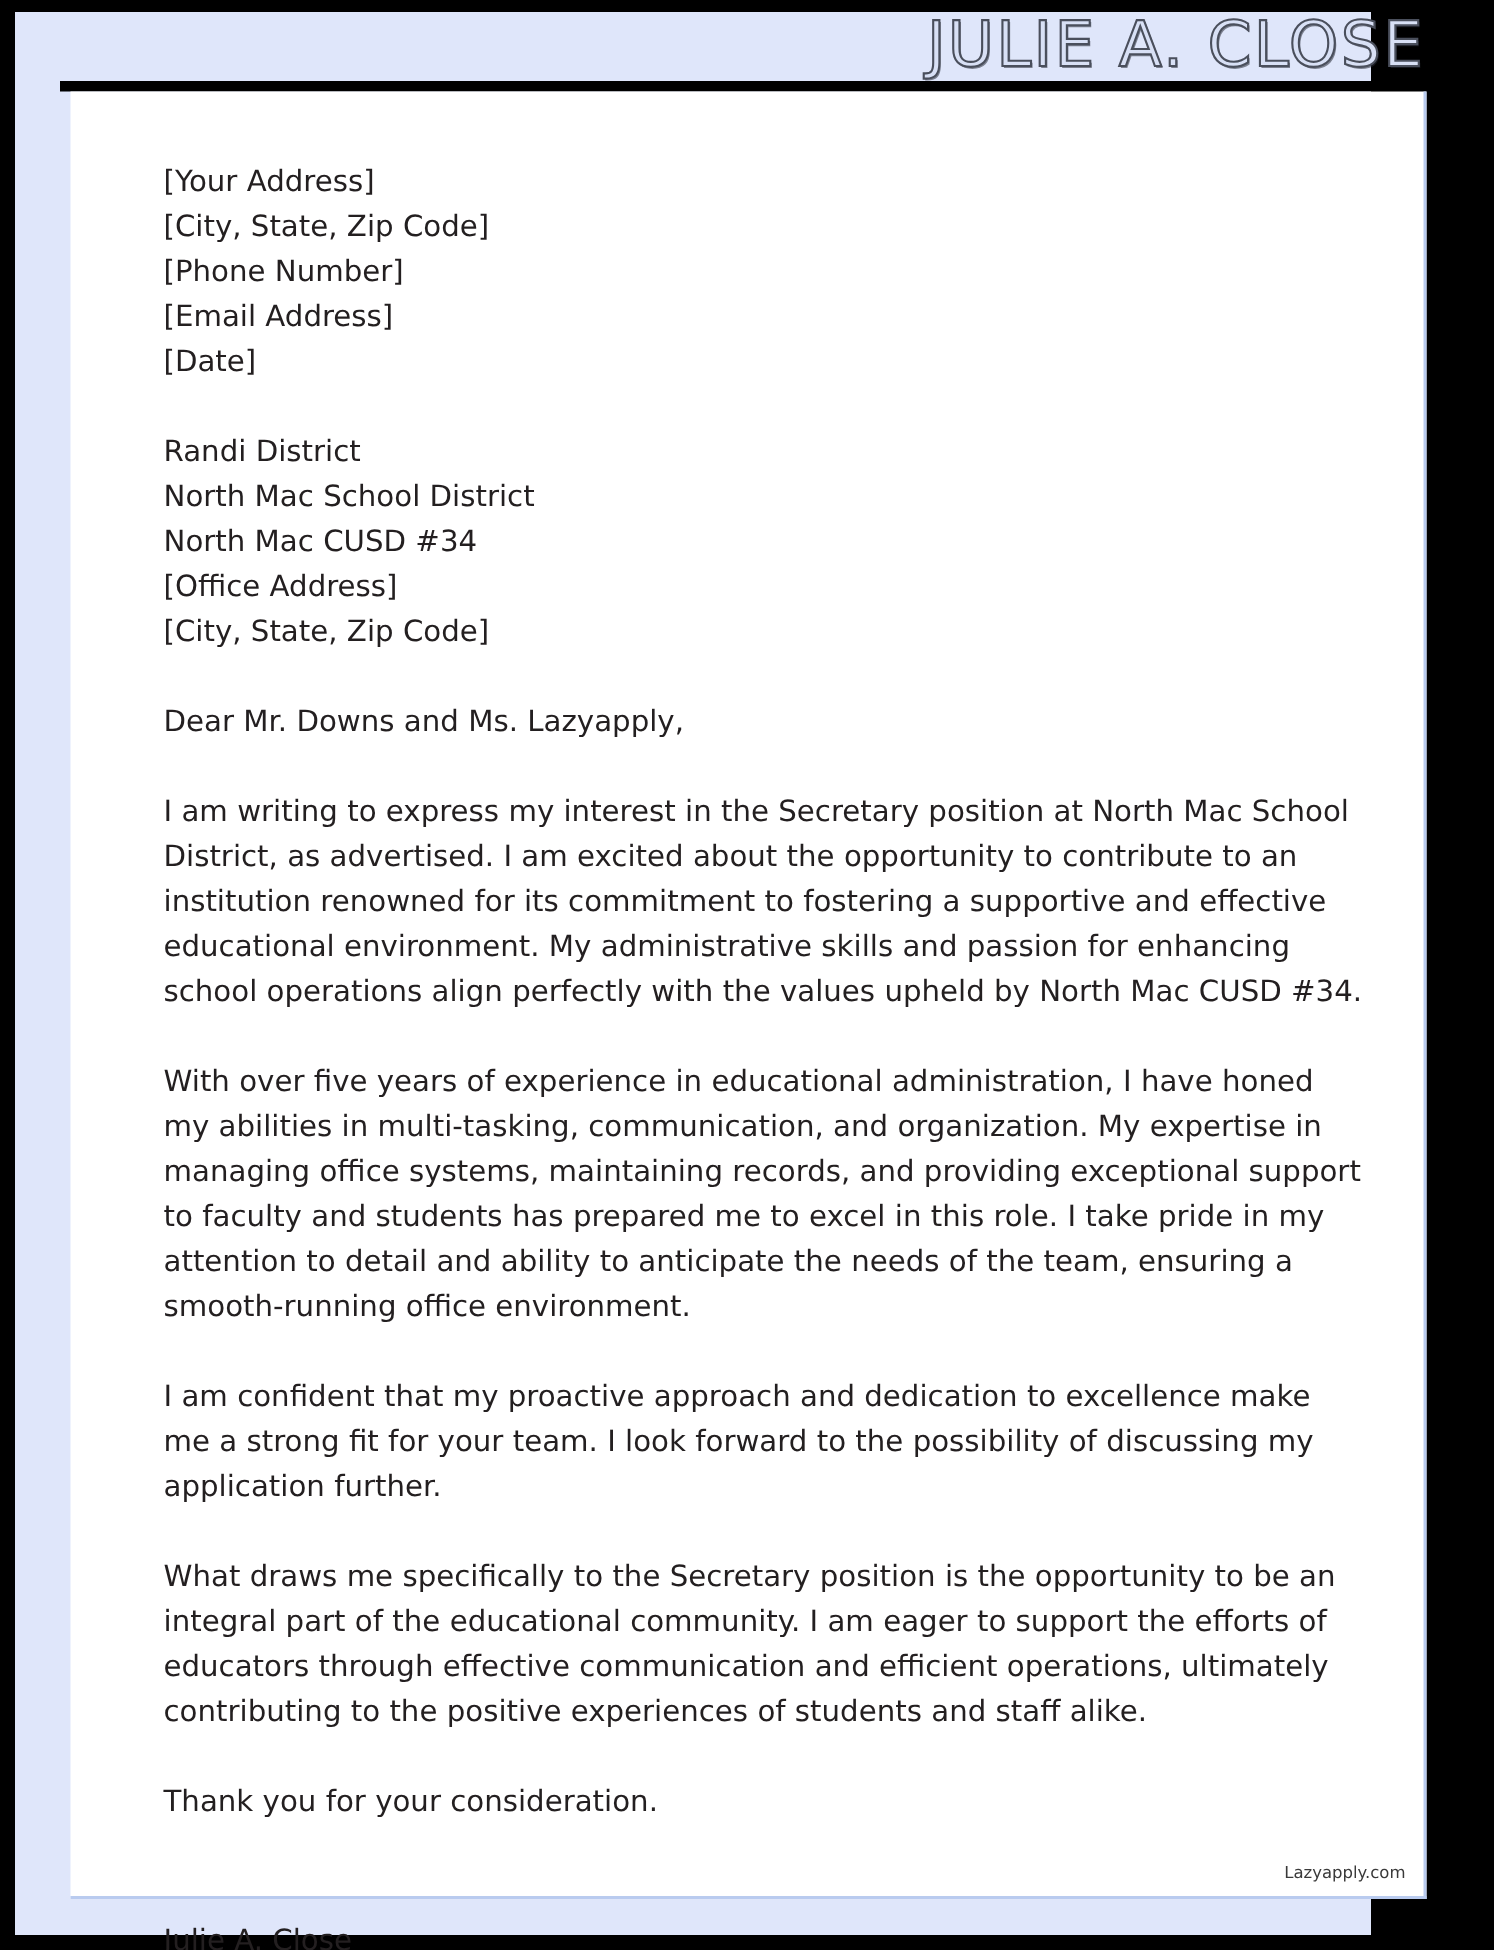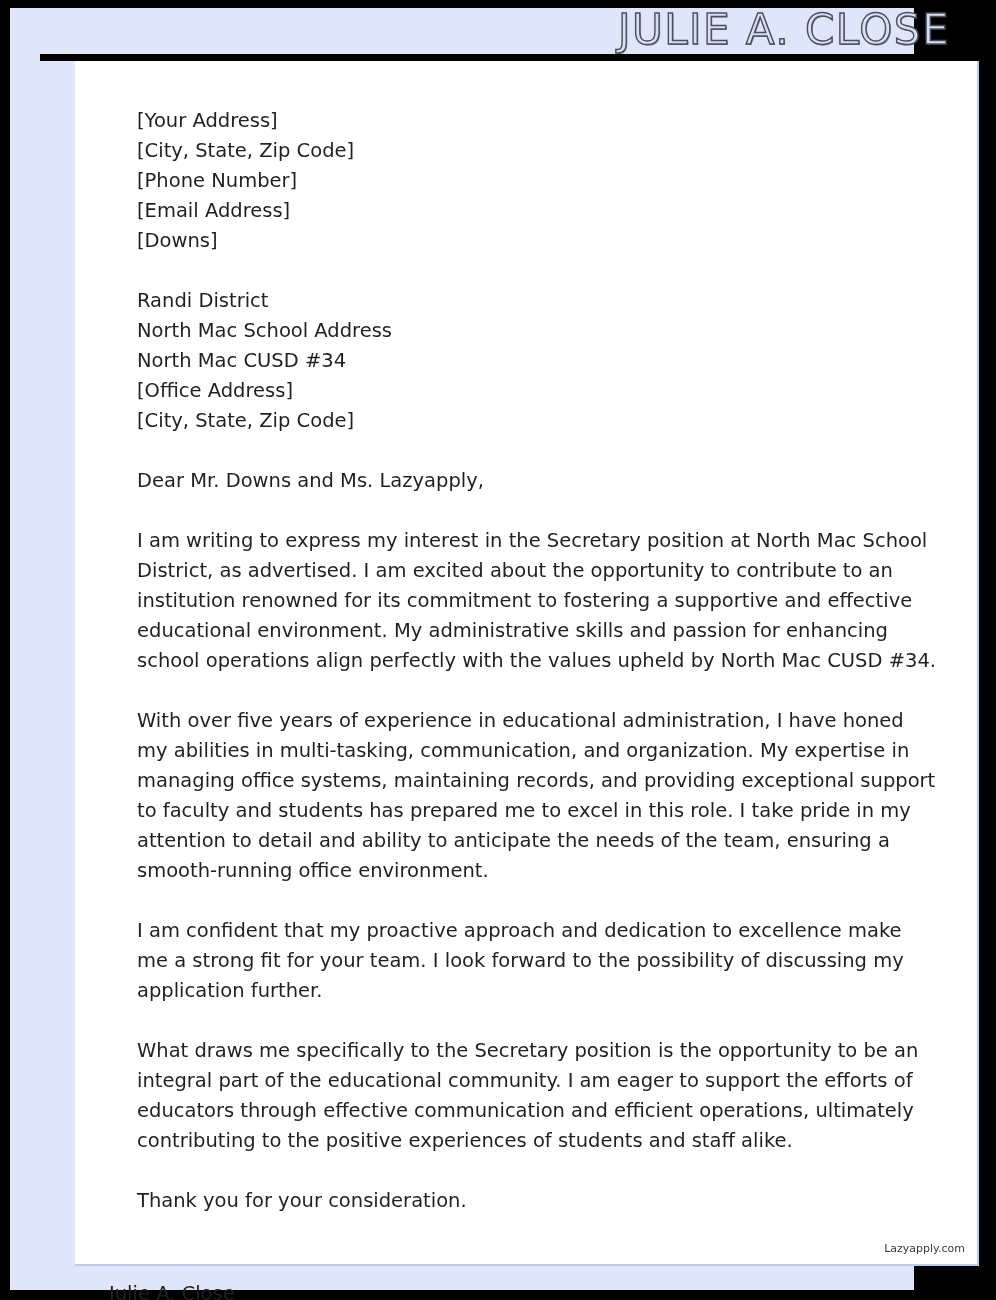--- a/index.html
+++ b/index.html
@@ -74,21 +74,20 @@
     position: absolute;
     left: 37px;
     top: 53px;
     width: 904px;
     height: 1205px;
     background: #ffffff;
     border-right: 2px solid #b9cbef;
     border-bottom: 2px solid #b9cbef;
     box-sizing: border-box;
     overflow: hidden;
-    margin-left: 28px;
   }
 
   .letter {
     position: absolute;
     left: 62px;
     top: 45px;
     width: 800px;
     color: #231f20;
     font-size: 19.5px;
     line-height: 30px;
@@ -140,26 +139,26 @@
     <div class="header-rule"></div>
 
     <div class="page">
       <div class="letter">
 
         <div class="block">
           <div class="line">[Your Address]</div>
           <div class="line">[City, State, Zip Code]</div>
           <div class="line">[Phone Number]</div>
           <div class="line">[Email Address]</div>
-          <div class="line">[Downs]</div>
+          <div class="line">[Date]</div>
         </div>
 
         <div class="block">
           <div class="line">Randi District</div>
-          <div class="line">North Mac School Address</div>
+          <div class="line">North Mac School District</div>
           <div class="line">North Mac CUSD #34</div>
           <div class="line">[Office Address]</div>
           <div class="line">[City, State, Zip Code]</div>
         </div>
 
         <div class="para">Dear Mr. Downs and Ms. Lazyapply,</div>
 
         <div class="para">I am writing to express my interest in the Secretary position at North Mac School District, as advertised. I am excited about the opportunity to contribute to an institution renowned for its commitment to fostering a supportive and effective educational environment. My administrative skills and passion for enhancing school operations align perfectly with the values upheld by North Mac CUSD #34.</div>
         <div class="para">With over five years of experience in educational administration, I have honed my abilities in multi-tasking, communication, and organization. My expertise in managing office systems, maintaining records, and providing exceptional support to faculty and students has prepared me to excel in this role. I take pride in my attention to detail and ability to anticipate the needs of the team, ensuring a smooth-running office environment.</div>
         <div class="para">I am confident that my proactive approach and dedication to excellence make me a strong fit for your team. I look forward to the possibility of discussing my application further.</div>

